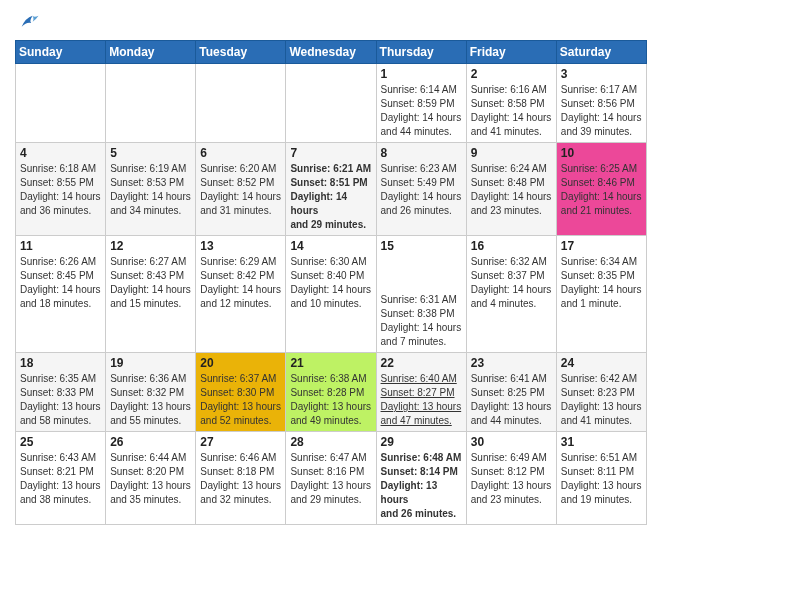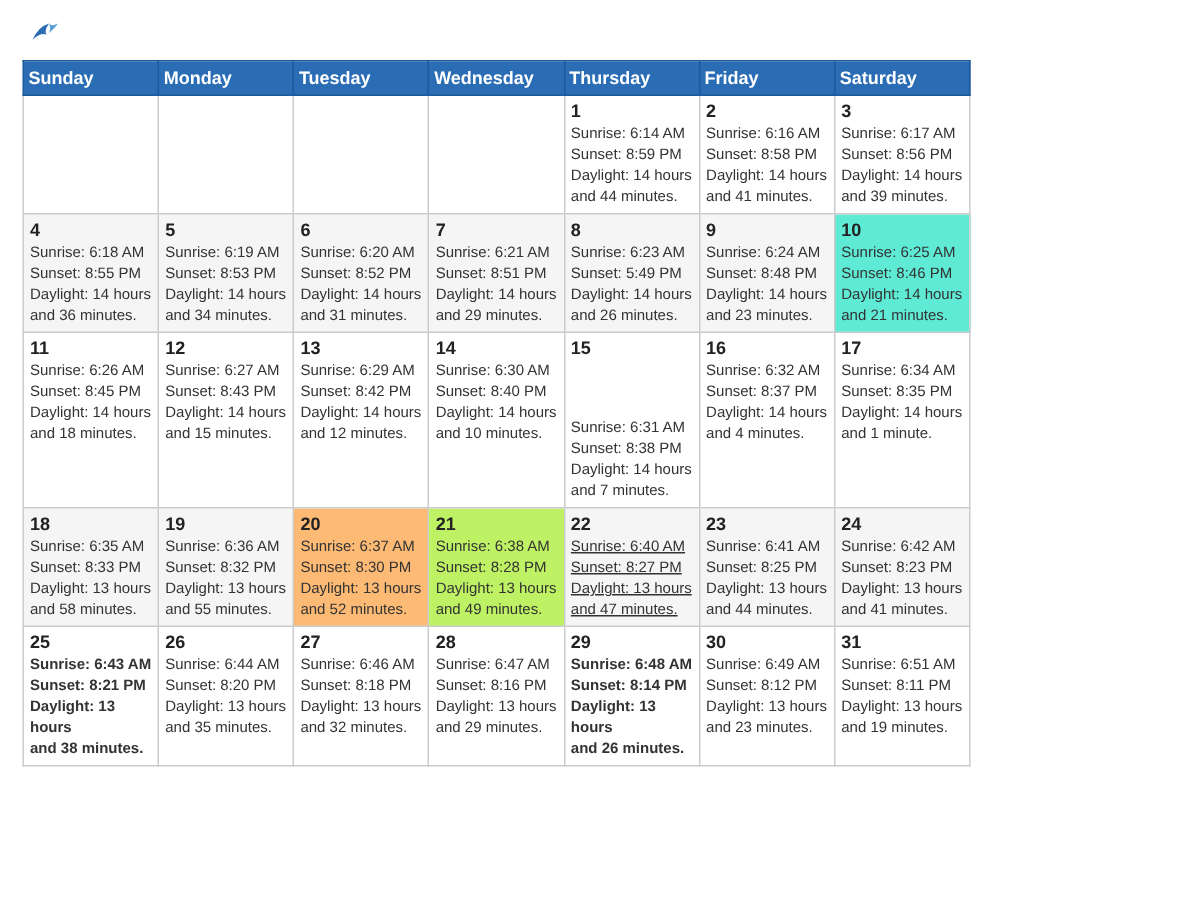--- a/index.html
+++ b/index.html
@@ -173,40 +173,40 @@
           </td>
           <td style="background: rgb(245, 245, 245);">
             <span class="day-num">6</span>
             <div class="day-info" style="white-space: pre-line;">Sunrise: 6:20 AM
 Sunset: 8:52 PM
 Daylight: 14 hours
 and 31 minutes.</div>
           </td>
           <td style="background: rgb(245, 245, 245);">
             <span class="day-num">7</span>
-            <div class="day-info" style="white-space: pre-line;">Sunrise: 6:21 AM
+            <div class="day-info" style="white-space: pre-line; font-weight: bold;">Sunrise: 6:21 AM
 Sunset: 8:51 PM
 Daylight: 14 hours
 and 29 minutes.</div>
           </td>
           <td style="background: rgb(245, 245, 245);">
             <span class="day-num">8</span>
             <div class="day-info" style="white-space: pre-line;">Sunrise: 6:23 AM
 Sunset: 5:49 PM
 Daylight: 14 hours
 and 26 minutes.</div>
           </td>
           <td style="background: rgb(245, 245, 245);">
             <span class="day-num">9</span>
             <div class="day-info" style="white-space: pre-line;">Sunrise: 6:24 AM
 Sunset: 8:48 PM
 Daylight: 14 hours
 and 23 minutes.</div>
           </td>
-          <td style="background: #5eead4;">
+          <td style="background: #ec4899;">
             <span class="day-num">10</span>
             <div class="day-info" style="white-space: pre-line;">Sunrise: 6:25 AM
 Sunset: 8:46 PM
 Daylight: 14 hours
 and 21 minutes.</div>
           </td>
         </tr>
         <tr>
           <td>
             <span class="day-num">11</span>
@@ -266,21 +266,21 @@
 Daylight: 13 hours
 and 58 minutes.</div>
           </td>
           <td style="background: rgb(245, 245, 245);">
             <span class="day-num">19</span>
             <div class="day-info" style="white-space: pre-line;">Sunrise: 6:36 AM
 Sunset: 8:32 PM
 Daylight: 13 hours
 and 55 minutes.</div>
           </td>
-          <td style="background: #fdba74;">
+          <td style="background: #eab308;">
             <span class="day-num">20</span>
             <div class="day-info" style="white-space: pre-line;">Sunrise: 6:37 AM
 Sunset: 8:30 PM
 Daylight: 13 hours
 and 52 minutes.</div>
           </td>
           <td style="background: #bef264;">
             <span class="day-num">21</span>
             <div class="day-info" style="white-space: pre-line;">Sunrise: 6:38 AM
 Sunset: 8:28 PM
@@ -305,21 +305,21 @@
             <span class="day-num">24</span>
             <div class="day-info" style="white-space: pre-line;">Sunrise: 6:42 AM
 Sunset: 8:23 PM
 Daylight: 13 hours
 and 41 minutes.</div>
           </td>
         </tr>
         <tr>
           <td>
             <span class="day-num">25</span>
-            <div class="day-info" style="white-space: pre-line; font-weight: bold;">Sunrise: 6:43 AM
+            <div class="day-info" style="white-space: pre-line;">Sunrise: 6:43 AM
 Sunset: 8:21 PM
 Daylight: 13 hours
 and 38 minutes.</div>
           </td>
           <td>
             <span class="day-num">26</span>
             <div class="day-info" style="white-space: pre-line;">Sunrise: 6:44 AM
 Sunset: 8:20 PM
 Daylight: 13 hours
 and 35 minutes.</div>

